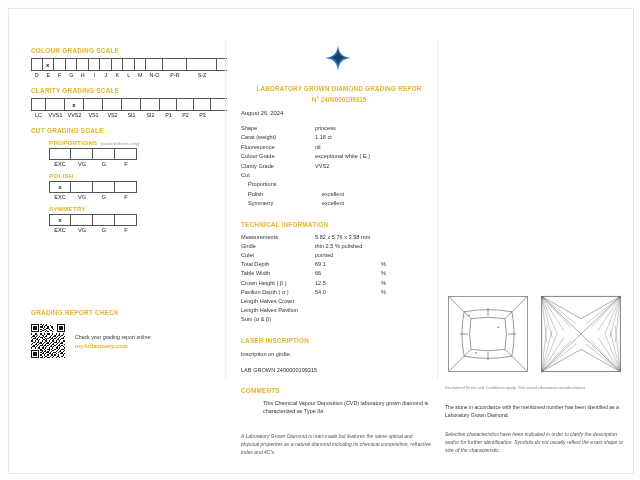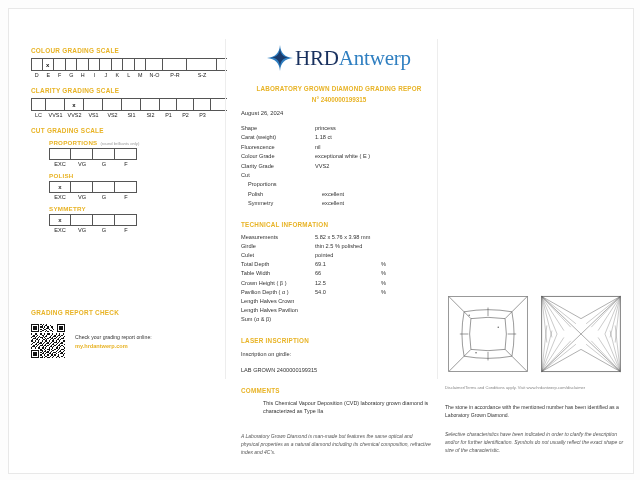--- a/index.html
+++ b/index.html
@@ -635,21 +635,20 @@
 
     <div class="v-divider"></div>
 
     <div class="center-col">
 
       <div class="logo-wrap">
         <svg class="logo-star" width="26" height="26" viewBox="0 0 26 26">
           <path d="M13 0 C13.8 8.2 17.8 12.2 26 13 C17.8 13.8 13.8 17.8 13 26 C12.2 17.8 8.2 13.8 0 13 C8.2 12.2 12.2 8.2 13 0 Z" fill="#2f7fc1"></path>
           <path d="M13 3.5 C13.55 9.2 16.3 11.95 22 12.5 C16.3 13.05 13.55 15.8 13 21.5 C12.45 15.8 9.7 13.05 4 12.5 C9.7 11.95 12.45 9.2 13 3.5 Z" fill="#18305e" opacity="0.85"></path>
         </svg>
-        <span class="logo-text"><span class="logo-hrd">HRD</span><span class="logo-ant">Antwerp</span></span>
       </div>
 
       <div class="report-title">LABORATORY GROWN DIAMOND GRADING REPOR</div>
       <div class="report-num">N° 2400000199315</div>
       <div class="report-date">August 26, 2024</div>
 
       <div class="spec-table" id="spec-table">
           <div class="spec-row">
             <div class="spec-key">Shape</div>
             <div class="spec-val">princess</div>

